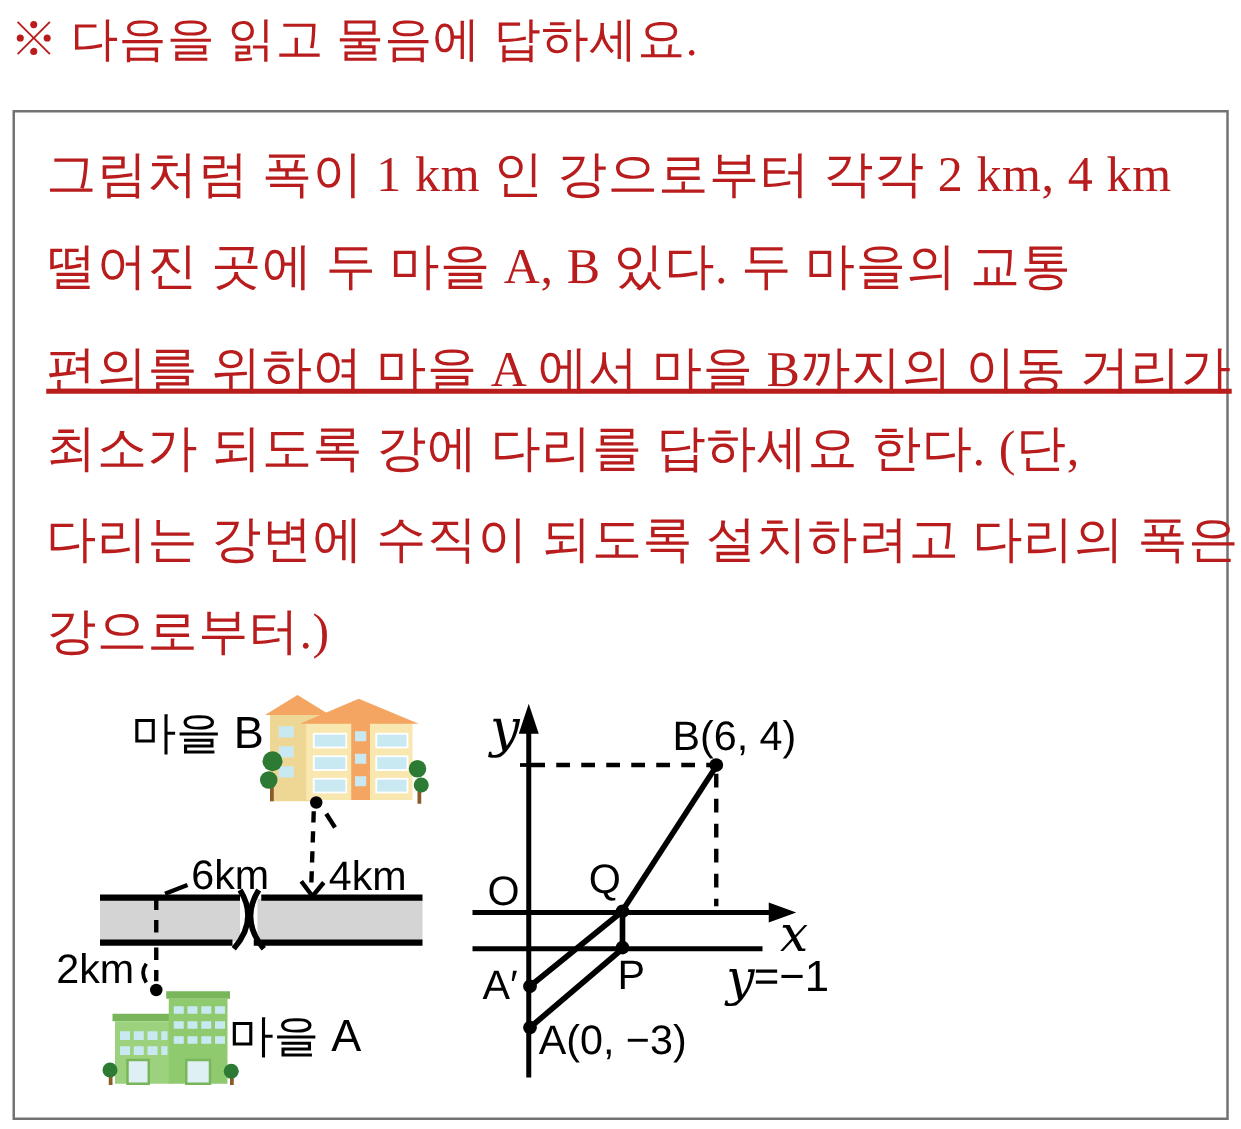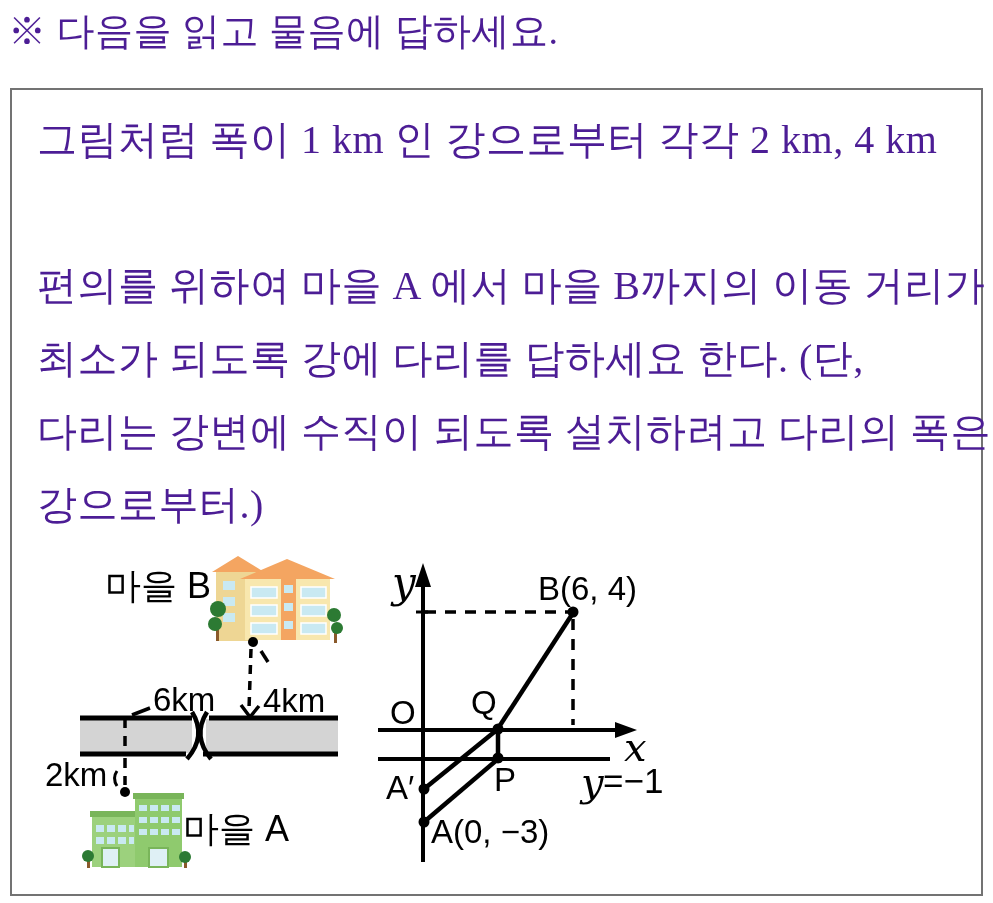--- a/index.html
+++ b/index.html
@@ -1,42 +1,43 @@
 <!DOCTYPE html>
 <html><head>
 <meta charset="utf-8">
 <style>
   html,body{margin:0;padding:0;background:#fff;}
   .page{position:relative;width:993px;height:903px;background:#ffffff;overflow:hidden;
-        font-family:"Liberation Serif", serif;color:#4c1d95;}
+        font-family:"Liberation Serif", serif;color:#b91c1c;}
   .header{position:absolute;left:8px;top:6px;width:960px;font-size:38px;
           letter-spacing:0.5px;white-space:nowrap;}
   .problem-box{position:absolute;left:10px;top:88px;width:969px;height:804px;
                border:2px solid #737373;background:#fff;}
   .pline{position:absolute;left:25px;width:920px;height:73px;font-size:40px;
          letter-spacing:0.5px;white-space:nowrap;}
-  .pl0{top:22px;} .pl1{top:95px;} .pl2{top:168px;} .pl3{top:241px;}
+  .pl0{top:22px;} .pl1{top:95px;} .pl2{top:178px;text-decoration:underline;} .pl3{top:241px;}
   .pl4{top:314px;} .pl5{top:387px;}
   svg{position:absolute;}
   .illu{left:20px;top:545px;}
   .graph{left:370px;top:555px;}
   .slabel{font-family:"Liberation Sans", sans-serif;font-size:33px;fill:#000;}
   .vlabel{font-family:"Liberation Sans", sans-serif;font-size:36px;fill:#000;}
   .mathit{font-family:"DejaVu Serif", serif;font-style:italic;font-size:42px;fill:#000;}
   .mathit-s{font-family:"DejaVu Serif", serif;font-style:italic;font-size:40px;fill:#000;}
 </style>
 </head>
 <body>
 
 <div class="page">
 
   <div class="header">※ 다음을 읽고 물음에 답하세요.</div>
 
   <div class="problem-box">
     <div class="pline pl0">그림처럼 폭이 1 km 인 강으로부터 각각 2 km, 4 km</div>
+    <div class="pline pl1">떨어진 곳에 두 마을 A, B 있다. 두 마을의 교통</div>
     <div class="pline pl2">편의를 위하여 마을 A 에서 마을 B까지의 이동 거리가</div>
     <div class="pline pl3">최소가 되도록 강에 다리를 답하세요 한다. (단,</div>
     <div class="pline pl4">다리는 강변에 수직이 되도록 설치하려고 다리의 폭은</div>
     <div class="pline pl5">강으로부터.)</div>
   </div>
 
   <svg class="illu" width="350" height="340" viewBox="0 0 350 340">
 
     <g>
       <rect x="196" y="26" width="42" height="70" fill="#eed694"></rect>

